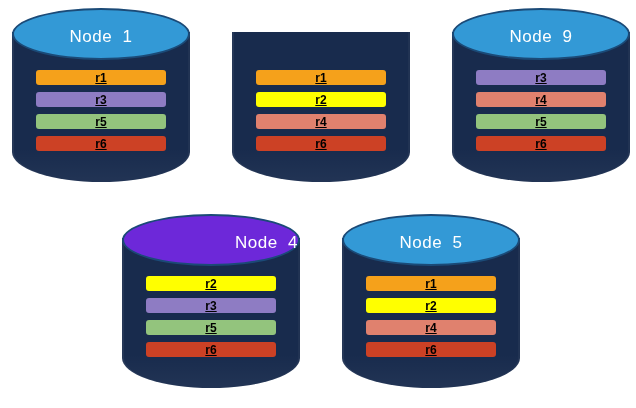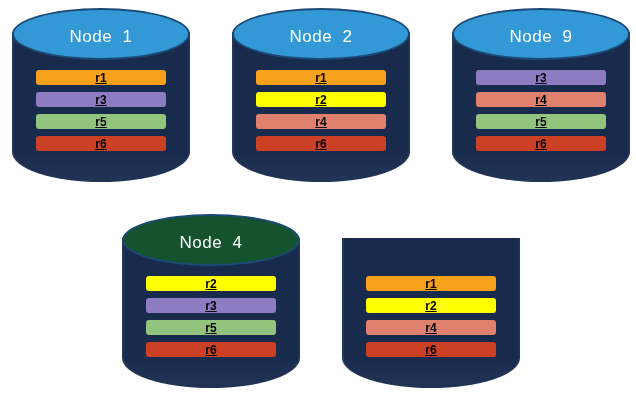--- a/index.html
+++ b/index.html
@@ -136,23 +136,20 @@
         <div class="replica-bar" style="background: rgb(255, 255, 0);">
           <span class="replica-label" style="color: rgb(0, 0, 0);">r2</span>
         </div>
         <div class="replica-bar" style="background: rgb(224, 129, 110);">
           <span class="replica-label" style="color: rgb(0, 0, 0);">r4</span>
         </div>
         <div class="replica-bar" style="background: rgb(204, 65, 37);">
           <span class="replica-label" style="color: rgb(0, 0, 0);">r6</span>
         </div>
       </div>
-      <div class="cyl-top" style="background: rgb(51, 153, 214); border-color: rgb(27, 74, 119);">
-        <span class="node-label" style="color: rgb(255, 255, 255);">Node  2</span>
-      </div>
     </div>
     <div class="node" style="left: 452px; top: 8px;">
       <div class="cyl-body" style="background: rgb(24, 43, 77);"></div>
       <div class="replicas">
         <div class="replica-bar" style="background: rgb(142, 124, 195);">
           <span class="replica-label" style="color: rgb(0, 0, 0);">r3</span>
         </div>
         <div class="replica-bar" style="background: rgb(224, 129, 110);">
           <span class="replica-label" style="color: rgb(0, 0, 0);">r4</span>
         </div>
@@ -176,34 +173,37 @@
         <div class="replica-bar" style="background: rgb(142, 124, 195);">
           <span class="replica-label" style="color: rgb(0, 0, 0);">r3</span>
         </div>
         <div class="replica-bar" style="background: rgb(147, 196, 125);">
           <span class="replica-label" style="color: rgb(0, 0, 0);">r5</span>
         </div>
         <div class="replica-bar" style="background: rgb(204, 65, 37);">
           <span class="replica-label" style="color: rgb(0, 0, 0);">r6</span>
         </div>
       </div>
-      <div class="cyl-top" style="background: #14532d; border-color: rgb(27, 74, 119);">
+      <div class="cyl-top" style="background: #6d28d9; border-color: rgb(27, 74, 119); justify-content: flex-end;">
         <span class="node-label" style="color: rgb(255, 255, 255);">Node  4</span>
       </div>
     </div>
     <div class="node" style="left: 342px; top: 214px;">
       <div class="cyl-body" style="background: rgb(24, 43, 77);"></div>
       <div class="replicas">
         <div class="replica-bar" style="background: rgb(245, 161, 27);">
           <span class="replica-label" style="color: rgb(0, 0, 0);">r1</span>
         </div>
         <div class="replica-bar" style="background: rgb(255, 255, 0);">
           <span class="replica-label" style="color: rgb(0, 0, 0);">r2</span>
         </div>
         <div class="replica-bar" style="background: rgb(224, 129, 110);">
           <span class="replica-label" style="color: rgb(0, 0, 0);">r4</span>
         </div>
         <div class="replica-bar" style="background: rgb(204, 65, 37);">
           <span class="replica-label" style="color: rgb(0, 0, 0);">r6</span>
         </div>
       </div>
+      <div class="cyl-top" style="background: rgb(51, 153, 214); border-color: rgb(27, 74, 119);">
+        <span class="node-label" style="color: rgb(255, 255, 255);">Node  5</span>
+      </div>
     </div>
   </div>
 
 </body></html>

